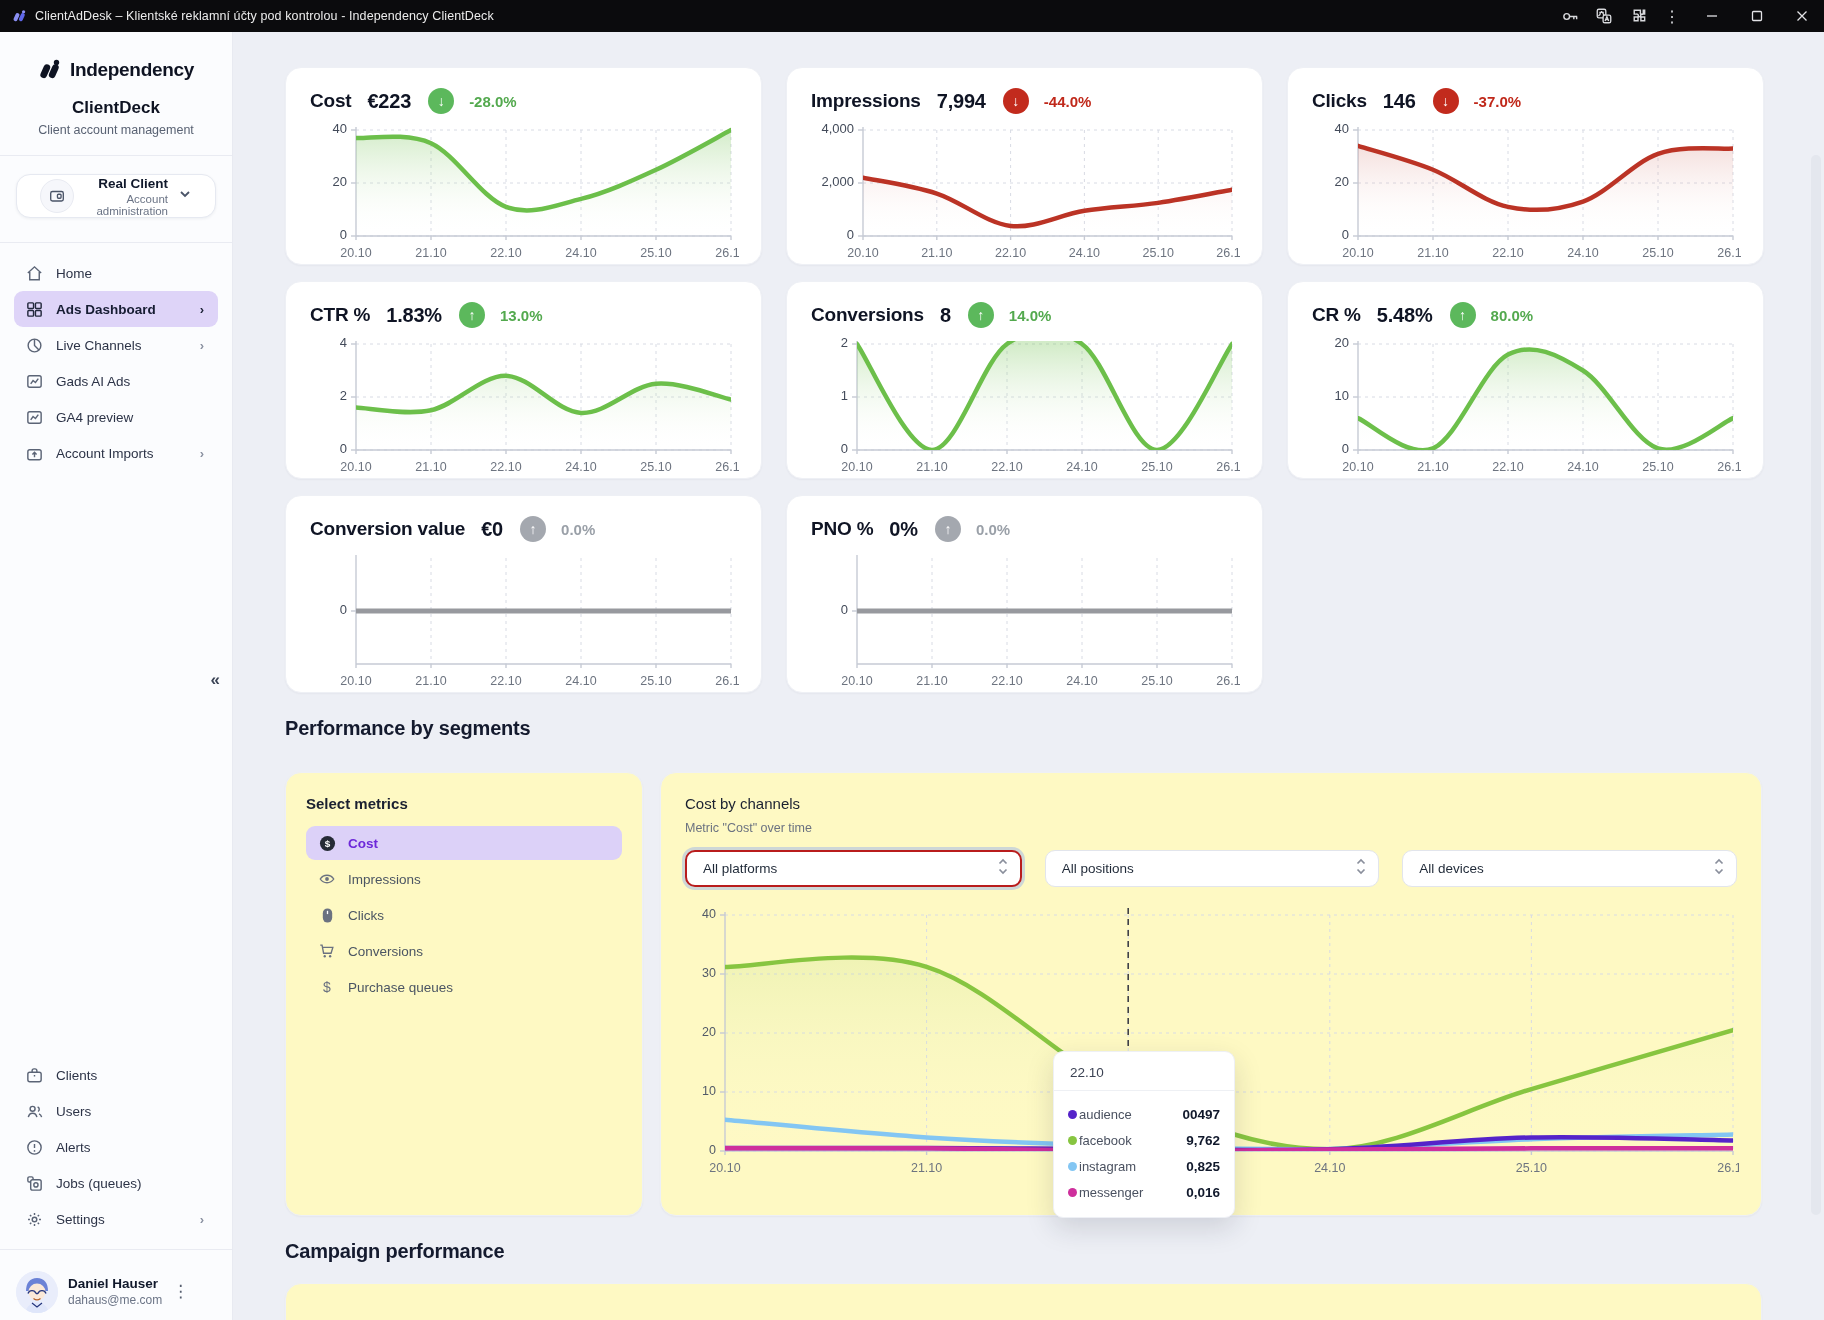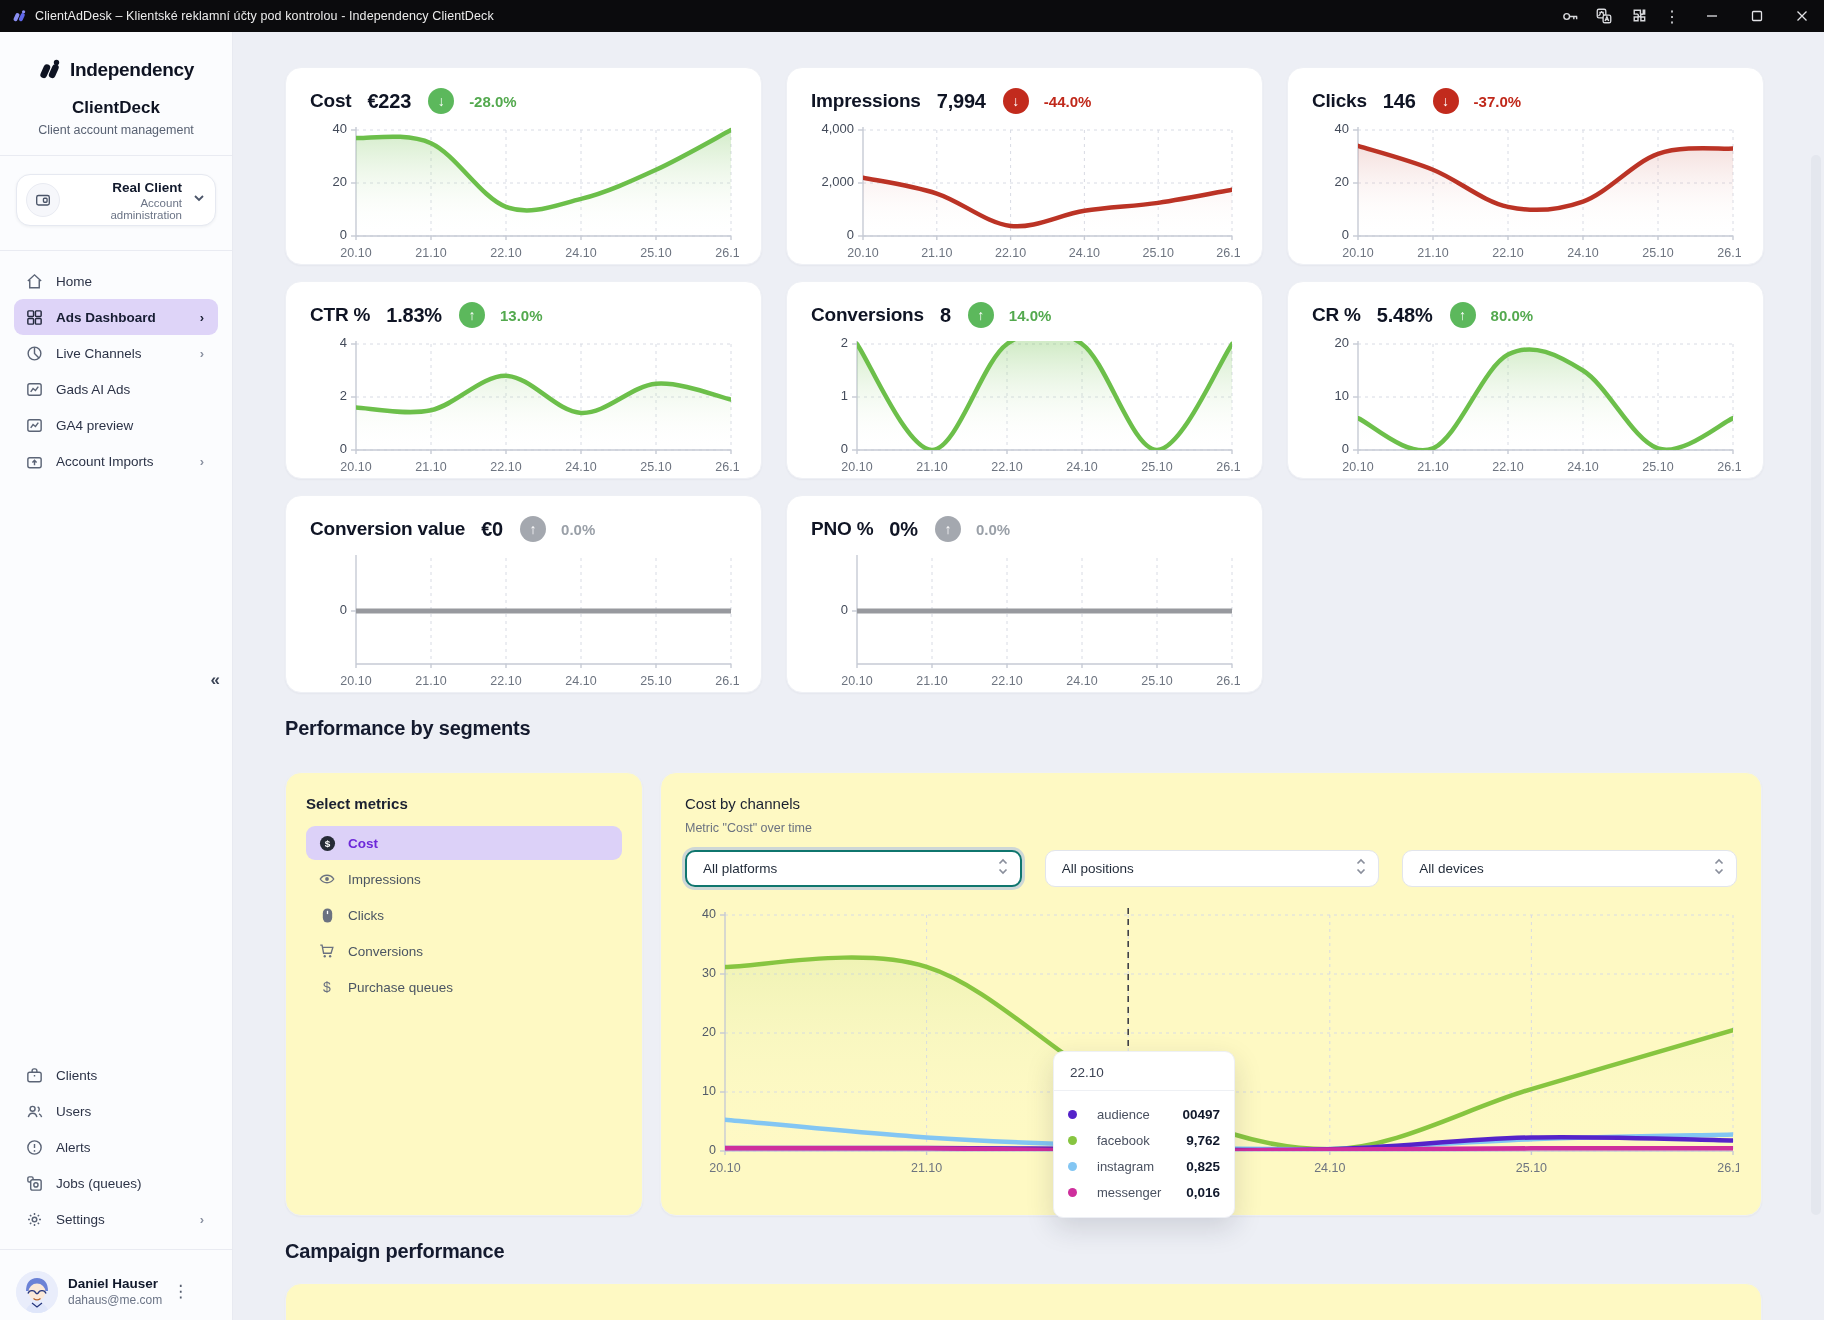--- a/index.html
+++ b/index.html
@@ -12,21 +12,21 @@
   .tb-ic svg{stroke:#d8d9dc;fill:none;stroke-width:1.5}
   .win-btn{width:45px;height:32px;display:flex;align-items:center;justify-content:center}
   .win-btn svg{stroke:#e3e3e6;fill:none;stroke-width:1.3}
   .sidebar{position:absolute;left:0;top:32px;width:233px;height:1288px;background:#fbfcfe;border-right:1px solid #e8eaf1;display:flex;flex-direction:column;padding-top:26px;z-index:10}
   .brand{display:flex;align-items:center;justify-content:center;gap:8px}
   .brand svg{width:24px;height:24px}
   .brand-name{font-size:19px;font-weight:800;color:#0e1322;letter-spacing:-.3px}
   .app-name{text-align:center;font-size:17px;font-weight:800;color:#0e1322;margin-top:16px}
   .app-sub{text-align:center;font-size:12.5px;color:#596273;margin-top:5px}
   .sb-div{height:1px;background:#e9ebf2;margin-top:18px}
-  .client-card{margin:18px 16px 0;background:#fff;border:1px solid #e6e9f1;border-radius:14px;box-shadow:0 1px 3px rgba(20,28,50,.06);height:52px;display:flex;align-items:center;padding:0 9px;gap:10px;cursor:pointer}
+  .client-card{margin:18px 16px 0;background:#fff;border:1px solid #e6e9f1;border-radius:14px;box-shadow:0 1px 3px rgba(20,28,50,.06);height:44px;display:flex;align-items:center;padding:0 23px;gap:10px;cursor:pointer}
   .client-ic{width:34px;height:34px;border-radius:50%;border:1px solid #e9ebf2;background:#f6f7fb;display:flex;align-items:center;justify-content:center}
   .client-ic svg{stroke:#4a5468;fill:none;stroke-width:1.5}
   .client-txt{flex:1;text-align:right}
   .client-name{font-size:13.5px;font-weight:700;color:#10182b}
   .client-sub{font-size:11.5px;color:#6b7486;margin-top:2px}
   .client-card .chev svg{stroke:#4a5468;fill:none;stroke-width:1.8}
   .nav{margin-top:12px}
   .nav-item{height:36px;margin:0 14px;border-radius:9px;display:flex;align-items:center;gap:12px;padding:0 10px;cursor:pointer}
   .nav-item .nico{width:20px;height:20px;display:flex;align-items:center;justify-content:center}
   .nav-item .nico svg{stroke:#5b6476;fill:none;stroke-width:1.5;width:19px;height:19px}
@@ -71,26 +71,26 @@
   .m-item.active{background:#dcd1f8}
   .m-item.active .mlabel{color:#6d28d9;font-weight:600}
   .panel-cost{width:1102px;height:444px;padding:22px 24px;position:relative}
   .pc-title{font-size:15px;font-weight:400;color:#1a2030}
   .pc-sub{font-size:12.5px;color:#6b7280;margin-top:9px}
   .filters{display:flex;gap:23px;margin-top:15px}
   .select{flex:1;height:37px;border:1px solid #e2e5ec;border-radius:10px;background:#fff;display:flex;align-items:center;padding:0 12px 0 16px;cursor:pointer}
   .select .sel-val{font-size:13.5px;color:#1f2937;font-weight:500}
   .select .stepper{margin-left:auto}
   .select .stepper svg{stroke:#8a8f9c;fill:none;stroke-width:1.7}
-  .select.focused{border:2px solid #0f766e;box-shadow:0 0 0 3px rgba(130,160,245,.38)}
+  .select.focused{border:2px solid #b91c1c;box-shadow:0 0 0 3px rgba(130,160,245,.38)}
   .tooltip{position:absolute;left:392px;top:278px;width:182px;background:#fff;border:1px solid #eef0f5;border-radius:10px;box-shadow:0 10px 28px rgba(25,32,56,.15);z-index:20}
   .tt-head{font-size:13.5px;color:#3c4354;padding:13px 16px 10px}
   .tt-div{height:1px;background:#eef0f4}
   .tt-rows{padding:10px 14px 12px}
-  .tt-row{display:flex;align-items:center;gap:20px;height:26px}
+  .tt-row{display:flex;align-items:center;gap:2px;height:26px}
   .tt-dot{width:9px;height:9px;border-radius:50%;flex:none}
   .tt-name{font-size:13px;color:#4a5160}
   .tt-val{margin-left:auto;font-size:13.5px;font-weight:700;color:#10182b}
   .bottom-stub{width:1477px;height:80px;margin-top:20px;border-radius:16px}
   .scrollbar{position:absolute;right:3px;top:155px;width:10px;height:1060px;background:#e4e7ee;border-radius:6px;z-index:60}
 </style>
 </head>
 <body>
 
 <div class="titlebar">

